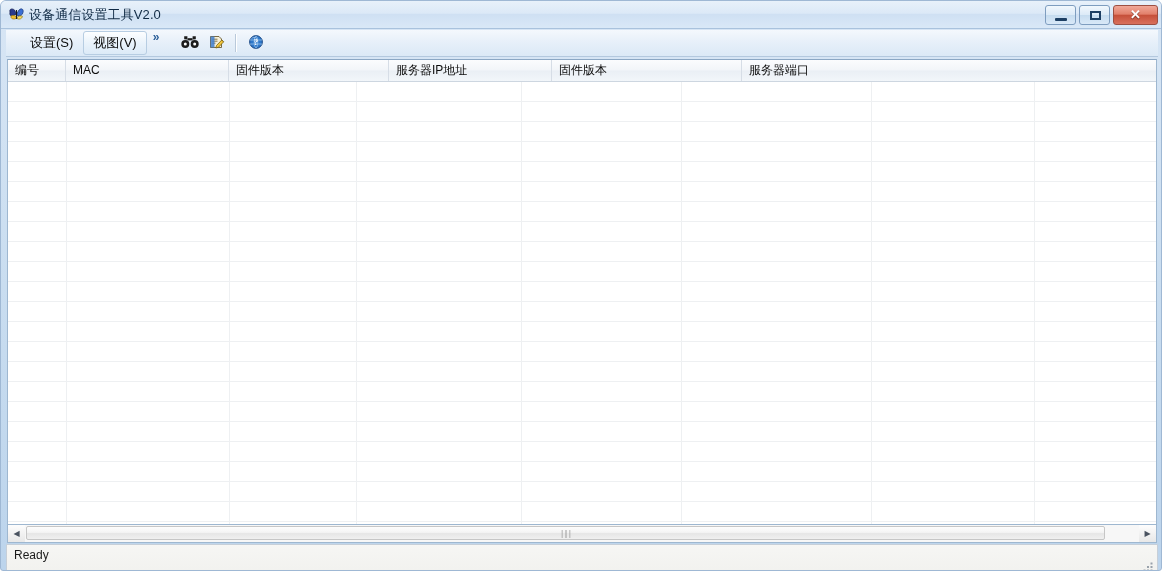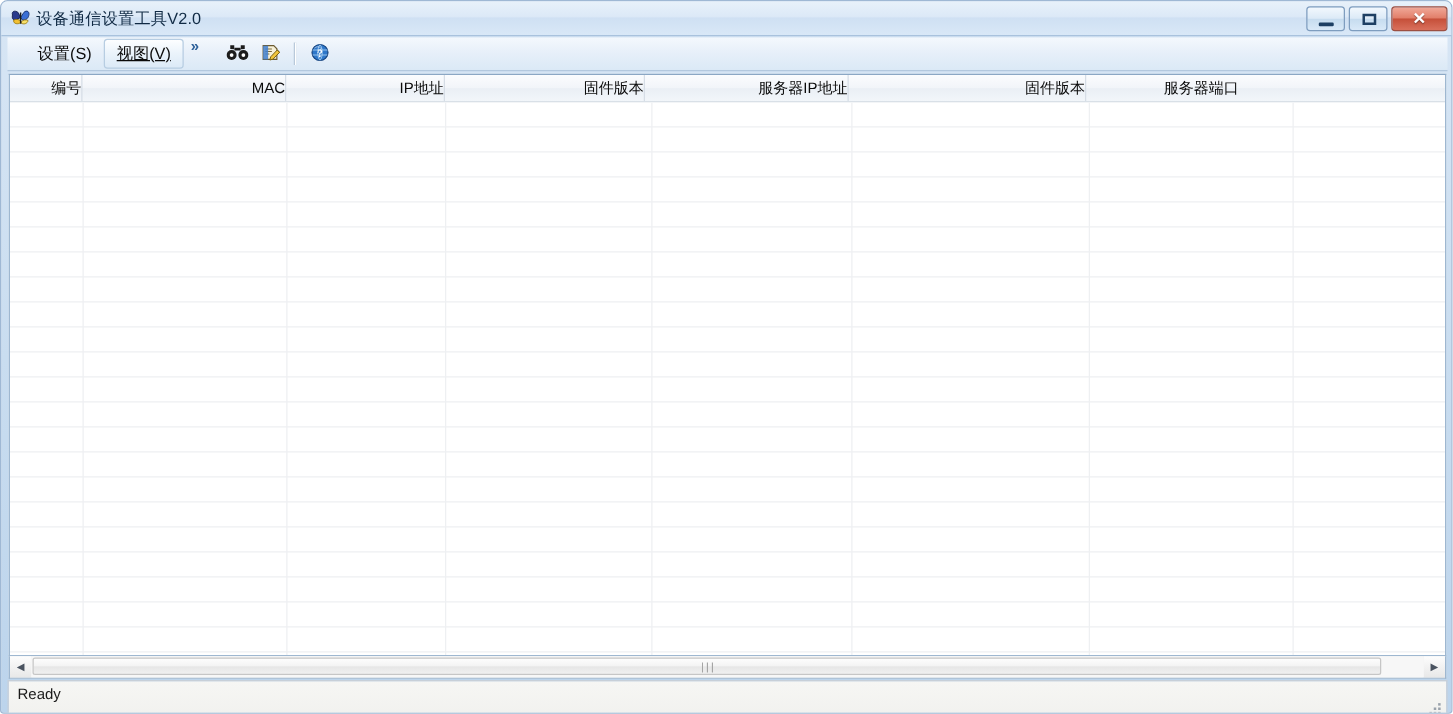--- a/index.html
+++ b/index.html
@@ -136,21 +136,20 @@
     font-size: 13px;
     color: #0b0b0b;
     border: 1px solid transparent;
     border-radius: 3px;
     line-height: 15px;
     white-space: nowrap;
   }
   .menu-item.hot {
     background: linear-gradient(to bottom, #fdfeff 0%, #eaf3fb 50%, #dceaf7 100%);
     border: 1px solid #b7cde2;
-    text-decoration: underline;
   }
   .chevron {
     align-self: flex-start;
     margin: 1px 0 0 6px;
     font-size: 12px;
     color: #2b5f99;
     font-weight: bold;
     line-height: 12px;
     font-family: "Liberation Sans", sans-serif;
   }
@@ -193,21 +192,20 @@
   .listview {
     position: absolute;
     left: 6px; top: 58px;
     width: 1150px;
     height: 466px;
     background: #ffffff;
     border: 1px solid #9eb7d0;
     border-top: 1px solid #8ba7c4;
     box-sizing: border-box;
     overflow: hidden;
-    text-align: right;
   }
   .lv-header {
     position: relative;
     height: 22px;
     background: linear-gradient(to bottom, #fbfcfe 0%, #f2f5f9 48%, #eaeff5 52%, #f2f6fa 100%);
     border-bottom: 1px solid #cdd6e0;
     box-sizing: border-box;
     display: flex;
   }
   .lv-th {
@@ -408,21 +406,20 @@
       </div>
 
     </div>
   </div>
 
   <div class="listview">
 
     <div class="lv-header">
       <div class="lv-th" style="width:58px">编号</div>
       <div class="lv-th" style="width:163px">MAC</div>
-      <div class="lv-th" style="width:127px">IP地址</div>
       <div class="lv-th" style="width:160px">固件版本</div>
       <div class="lv-th" style="width:163px">服务器IP地址</div>
       <div class="lv-th" style="width:190px">固件版本</div>
       <div class="lv-th" style="width:122px">服务器端口</div>
     </div>
 
     <div class="lv-body">
       <div class="lv-colrules">
         <div class="lv-rule" style="left:58px"></div>
         <div class="lv-rule" style="left:221px"></div>

